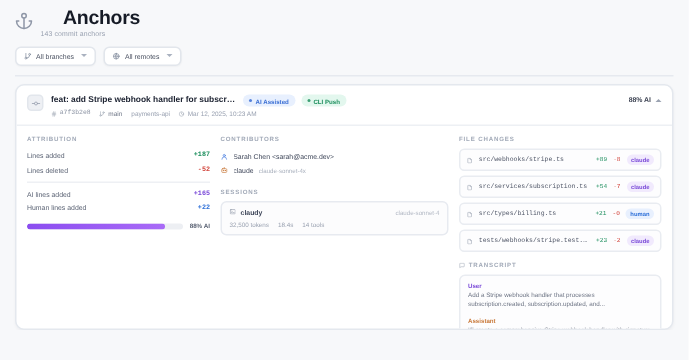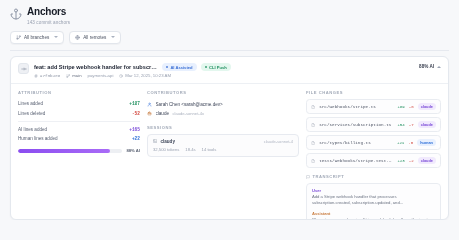--- a/index.html
+++ b/index.html
@@ -14,21 +14,21 @@
   .app { width: 459px; height: 220px; display: flex; flex-direction: column; background: #f7f8fa; }
 
   
   .header {
     padding: 6px 10px 0 10px;
     background: #f7f8fa;
   }
   .hdr-row { display: flex; align-items: flex-start; gap: 5px; }
   .anchor-icon { width: 12px; height: 12px; margin-top: 2px; flex: 0 0 auto; color: #8e96a6; }
   .anchor-icon svg { display:block; width: 12px; height: 12px; }
-  .page-title { font-size: 10px; font-weight: 700; letter-spacing: -0.2px; color: #161b26; line-height: 12px; }
+  .page-title { font-size: 13px; font-weight: 700; letter-spacing: -0.2px; color: #161b26; line-height: 12px; margin-left: 15px; }
   .page-sub { font-size: 4.6px; color: #98a0b0; margin-top: 1.5px; letter-spacing: 0.1px; }
 
   .filters { display: flex; gap: 5px; margin: 6px 0 0 0; }
   .filter-btn {
     display: flex; align-items: center; gap: 3px;
     background: #ffffff;
     border: 0.7px solid #e2e6ec;
     border-radius: 4px;
     padding: 3px 5px;
     font-size: 4.6px;

